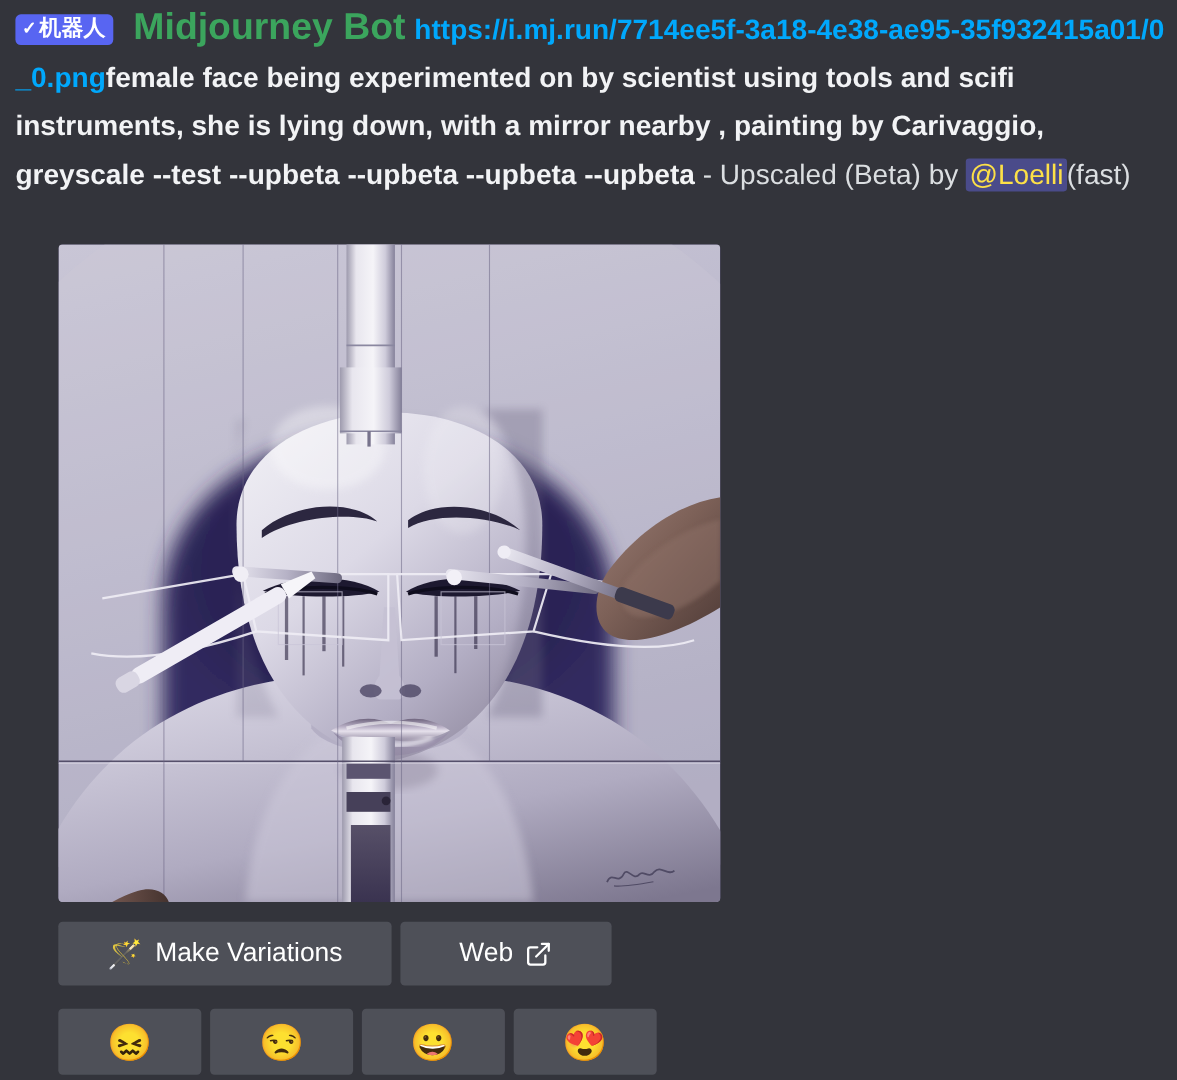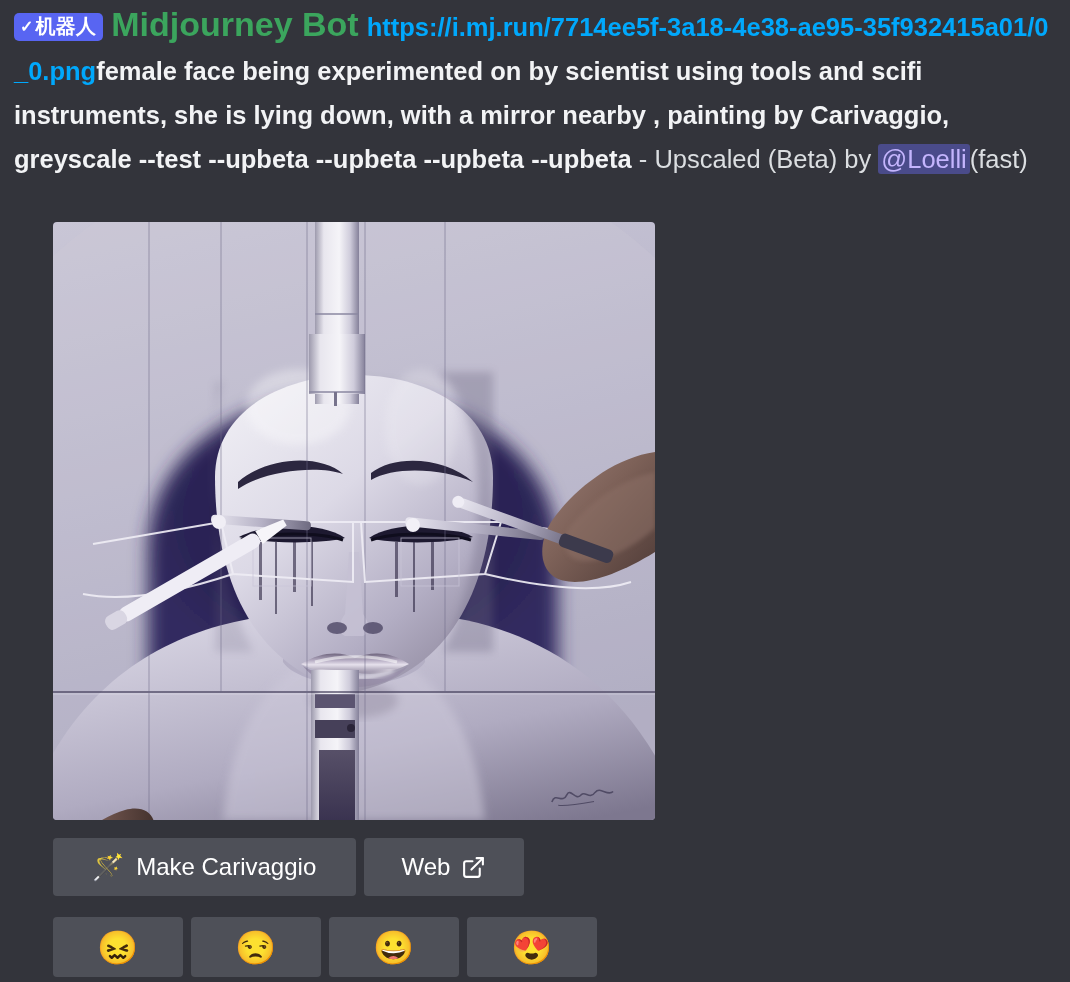--- a/index.html
+++ b/index.html
@@ -33,21 +33,21 @@
     display: inline-block;
     background: #5865f2;
     color: #ffffff;
     border-radius: 5px;
     padding: 0 7px 1px 6px;
     font-size: 20px;
     font-weight: 700;
     line-height: 26px;
     vertical-align: 3px;
     letter-spacing: 0.2px;
-    margin-right: 8px;
+    margin-right: 18px;
   }
   .bot-badge .check {
     font-size: 16px;
     margin-right: 2px;
     vertical-align: 1px;
   }
 
   .author-name {
     color: #3ba55d;
     font-weight: 600;
@@ -66,21 +66,21 @@
     font-weight: 700;
   }
 
   .meta-text {
     color: #dbdee1;
     font-weight: 400;
   }
 
   .mention {
     background: #4a4b8a;
-    color: #c4b5fd;
+    color: #fde047;
     border-radius: 3px;
     padding: 1px 3px;
     font-weight: 500;
   }
 
   
   .attachment {
     position: absolute;
     left: 53px;
     top: 222px;
@@ -113,21 +113,21 @@
     gap: 11px;
     padding: 0 22px;
     font-size: 24px;
     font-weight: 500;
     font-family: "Liberation Sans", sans-serif;
     cursor: pointer;
     white-space: nowrap;
   }
 
   #btn-make-variations { width: 303px; }
-  #btn-web { width: 160px; }
+  #btn-web { width: 192px; }
 
   .emoji-btn {
     width: 130px;
     height: 60px;
     font-size: 33px;
     padding: 0;
     line-height: 1;
   }
 
   .wand-icon { font-size: 26px; line-height: 1; }
@@ -332,21 +332,21 @@
       <g transform="translate(498,572) rotate(-6)" opacity="0.7">
         <path d="M 0 8 C 5 -2, 10 12, 16 2 C 20 -4, 24 10, 30 4 C 34 0, 38 10, 44 3 C 50 -3, 56 9, 62 4" stroke="#3a3550" stroke-width="1.6" fill="none"></path>
         <path d="M 6 12 C 14 14, 28 13, 42 12" stroke="#3a3550" stroke-width="1" fill="none"></path>
       </g>
     </svg>
   </div>
 
   <div class="btn-row" id="row-actions">
     <button class="dbtn" id="btn-make-variations">
       <span class="wand-icon">🪄</span>
-      <span>Make Carivaggio</span>
+      <span>Make Variations</span>
     </button>
     <button class="dbtn" id="btn-web">
       <span>Web</span>
       <span class="ext-icon">
         <svg width="25" height="25" viewBox="0 0 24 24" fill="none" stroke="#ffffff" stroke-width="2" stroke-linecap="round" stroke-linejoin="round">
           <path d="M18 13v6a2 2 0 0 1-2 2H5a2 2 0 0 1-2-2V8a2 2 0 0 1 2-2h6"></path>
           <polyline points="15 3 21 3 21 9"></polyline>
           <line x1="10" y1="14" x2="21" y2="3"></line>
         </svg>
       </span>

